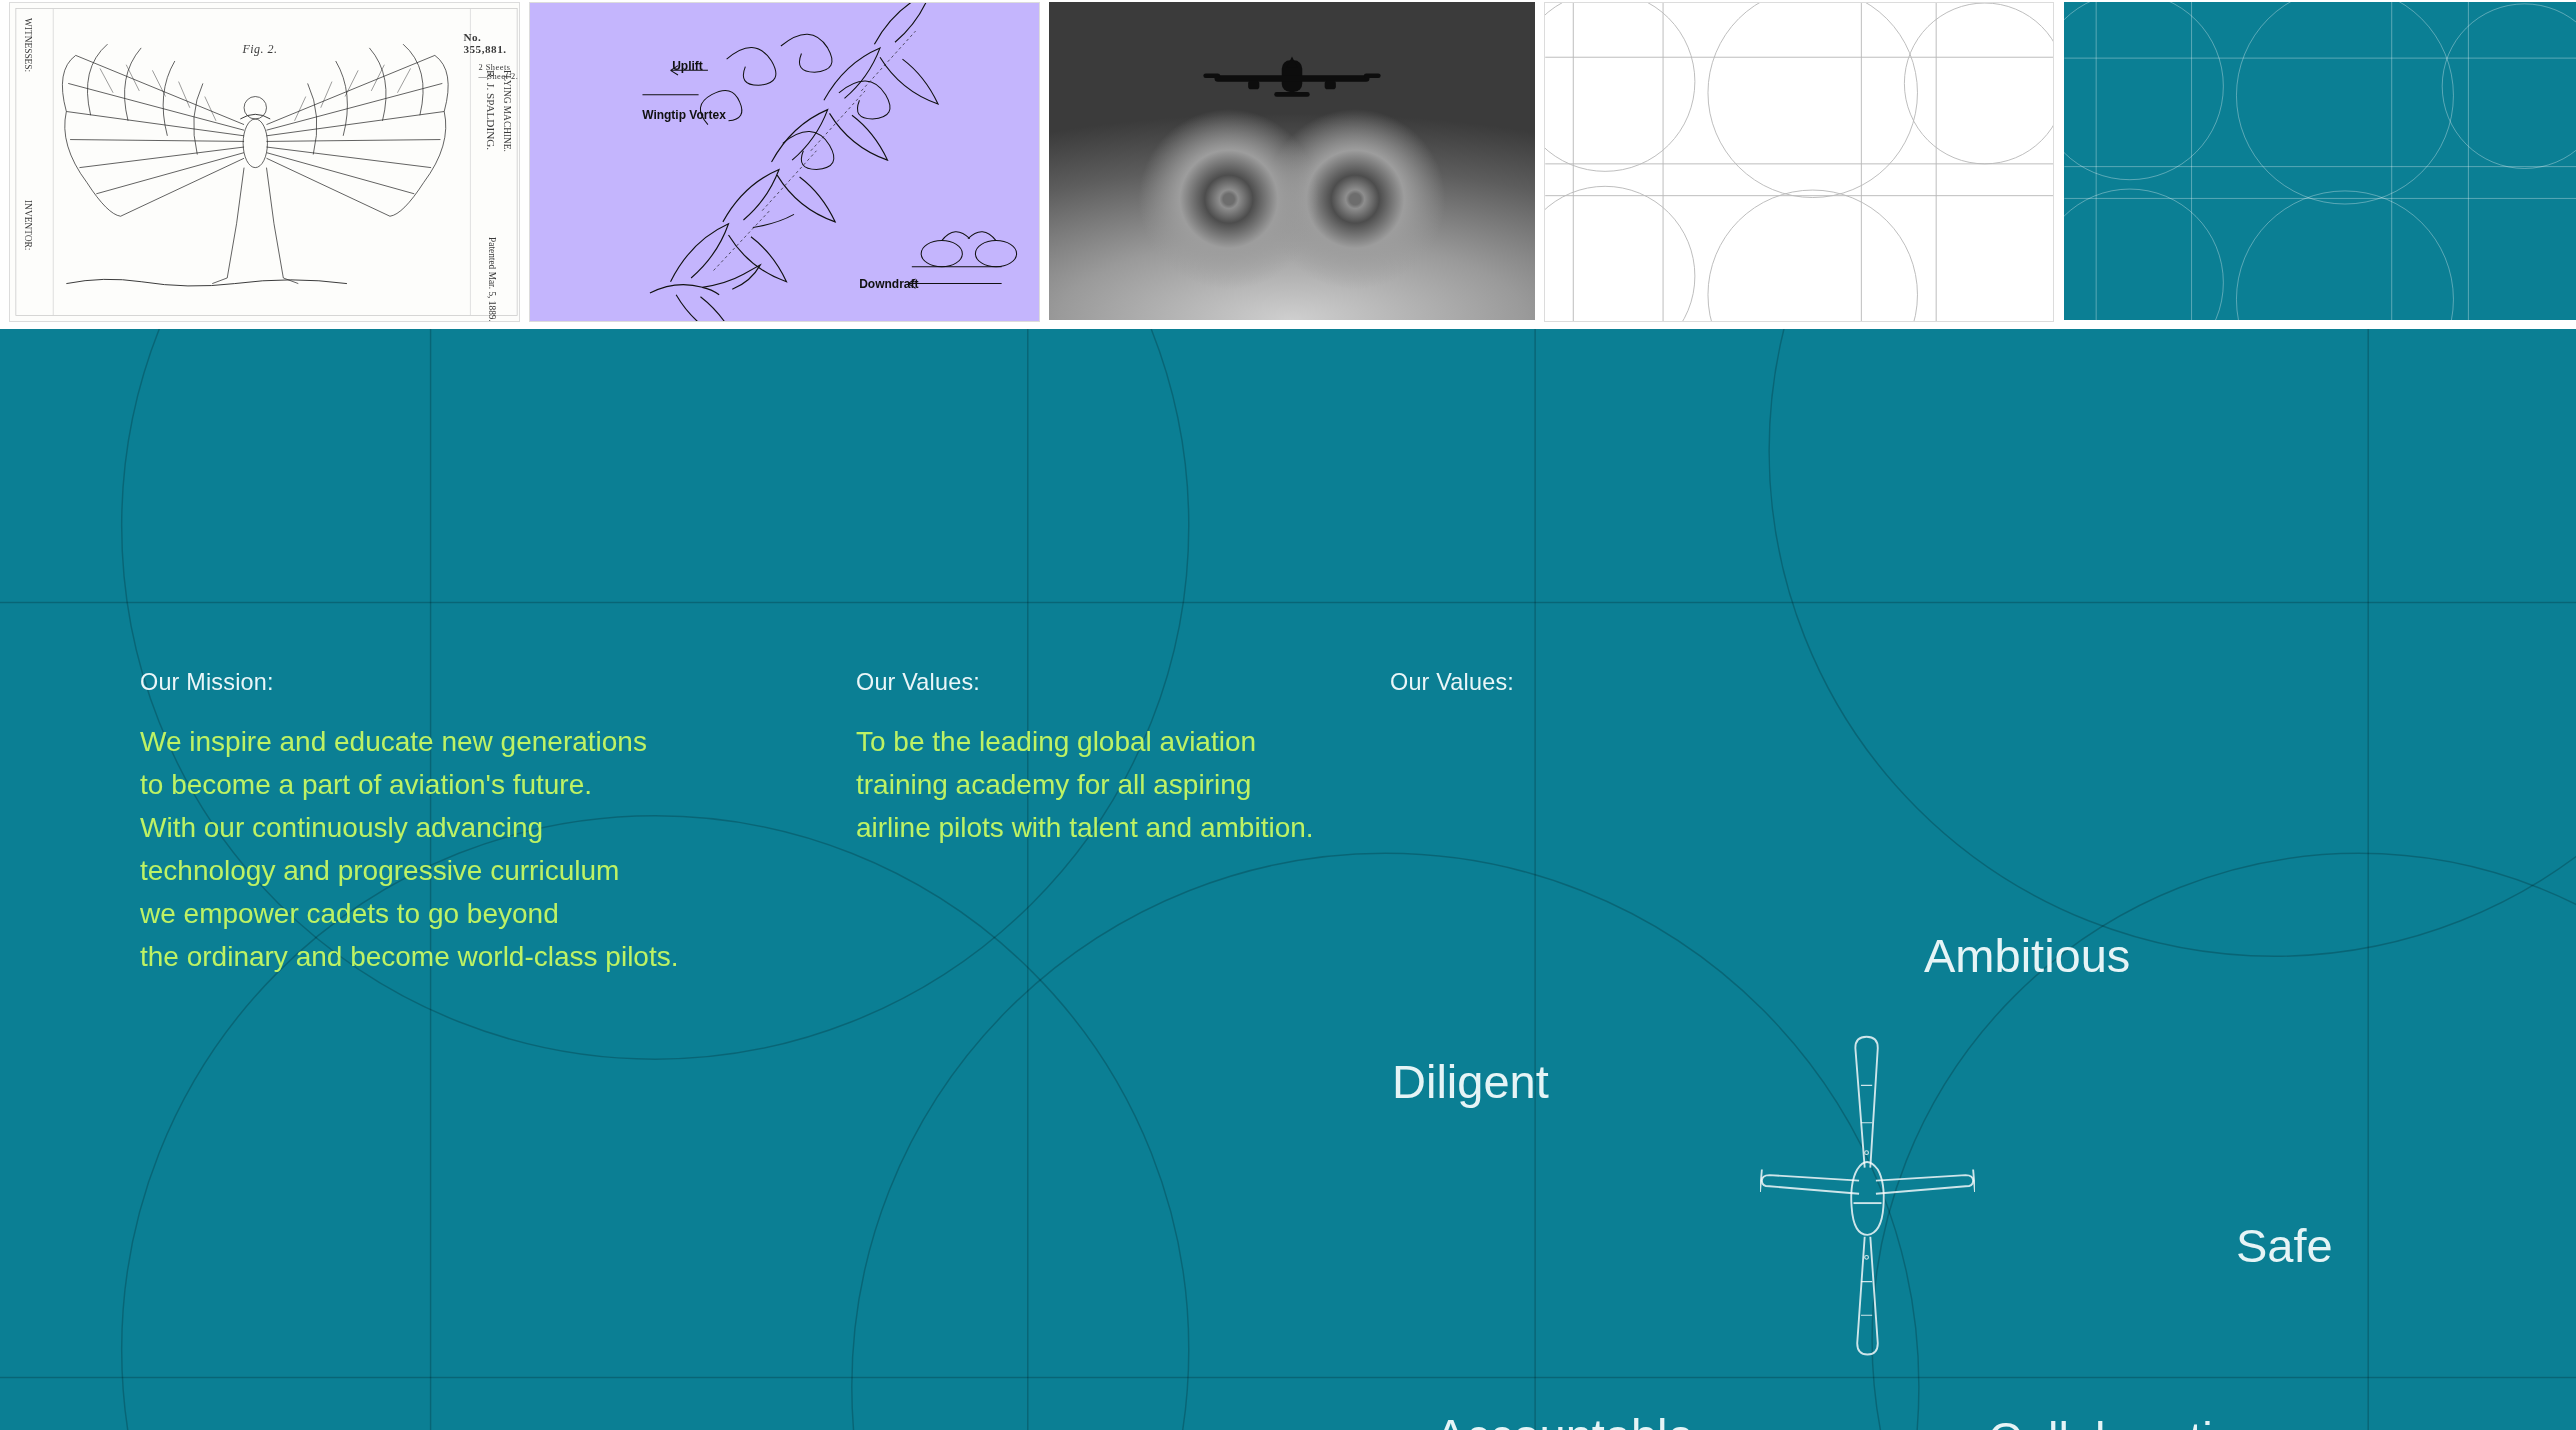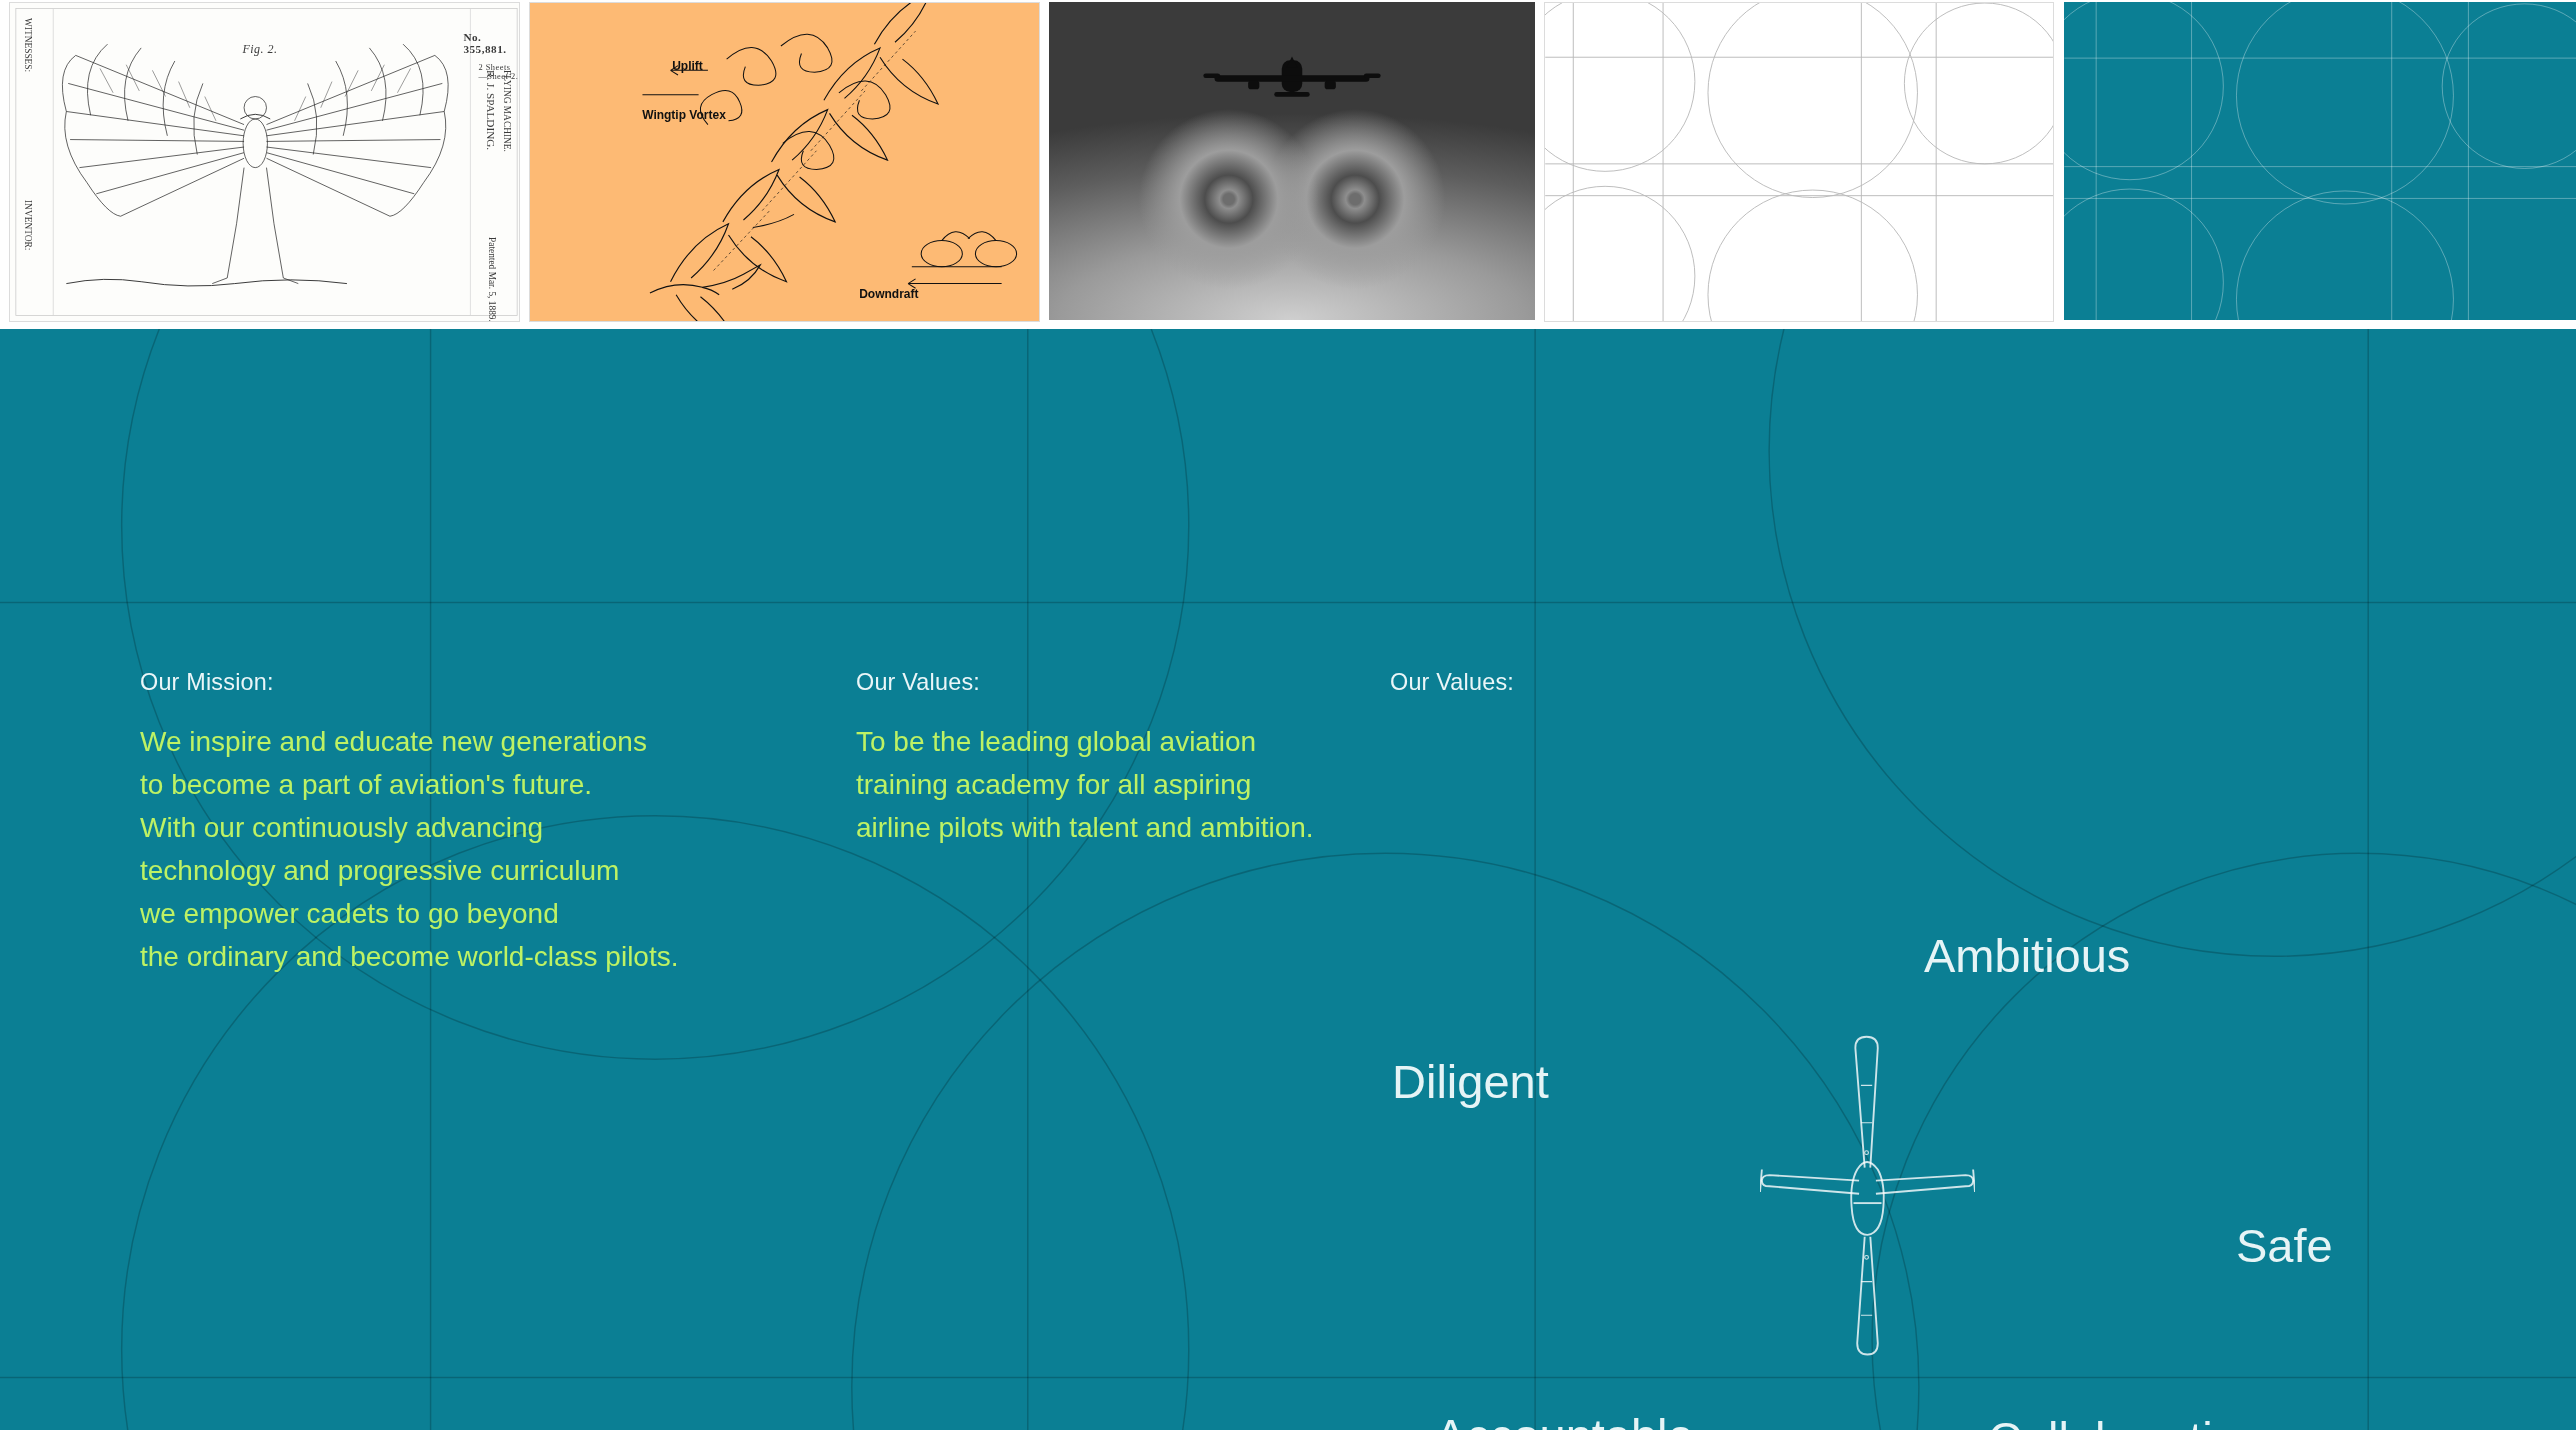--- a/index.html
+++ b/index.html
@@ -59,31 +59,31 @@
     color: #3a3a3a;
   }
   .pt-v1 { top: 67px; left: 487px;  font-size: 11.2px; transform: rotate(90deg); }
   .pt-v2 { top: 67px; left: 502px;  font-size: 9.4px; transform: rotate(90deg); }
   .pt-v3 { top: 234px; left: 487px; font-size: 9.4px; transform: rotate(90deg); }
   .pt-v4 { top: 15px;  left: 22.5px;  font-size: 9.4px; transform: rotate(90deg); }
   .pt-v5 { top: 197px; left: 22.5px;  font-size: 9.4px; transform: rotate(90deg); }
   .pt-sheet { top: 60px; left: 468px; font-size: 8.4px; }
 
   
-  .birddia { position: absolute; inset:0; background:#fdba74; }
+  .birddia { position: absolute; inset:0; background:#c4b5fd; }
   .bd-text {
     position: absolute;
     font-family: "Liberation Sans", sans-serif;
     font-weight: bold;
     color: #111;
     font-size: 12px;
   }
   .bd-up  { top: 56px;  left: 142px; }
   .bd-wt  { top: 105px; left: 112px; }
-  .bd-dn  { top: 284px; left: 329px; }
+  .bd-dn  { top: 274px; left: 329px; }
 
   
   .wake {
     position: absolute; inset: 0;
     background:
       radial-gradient(circle at 37% 62%, #6d6d6d 0 5.6px, #8e8e8e 9.4px, #4d4d4d 24px, #9d9d9d 49px, rgba(0,0,0,0) 90px),
       radial-gradient(circle at 63% 62%, #6d6d6d 0 5.6px, #8e8e8e 9.4px, #4d4d4d 24px, #9d9d9d 49px, rgba(0,0,0,0) 90px),
       radial-gradient(ellipse 120% 65% at 50% 100%, #cfcfcf 0%, #9a9a9a 40%, #5d5d5d 75%, #3b3b3b 100%),
       linear-gradient(#6a6a6a, #4a4a4a);
   }

